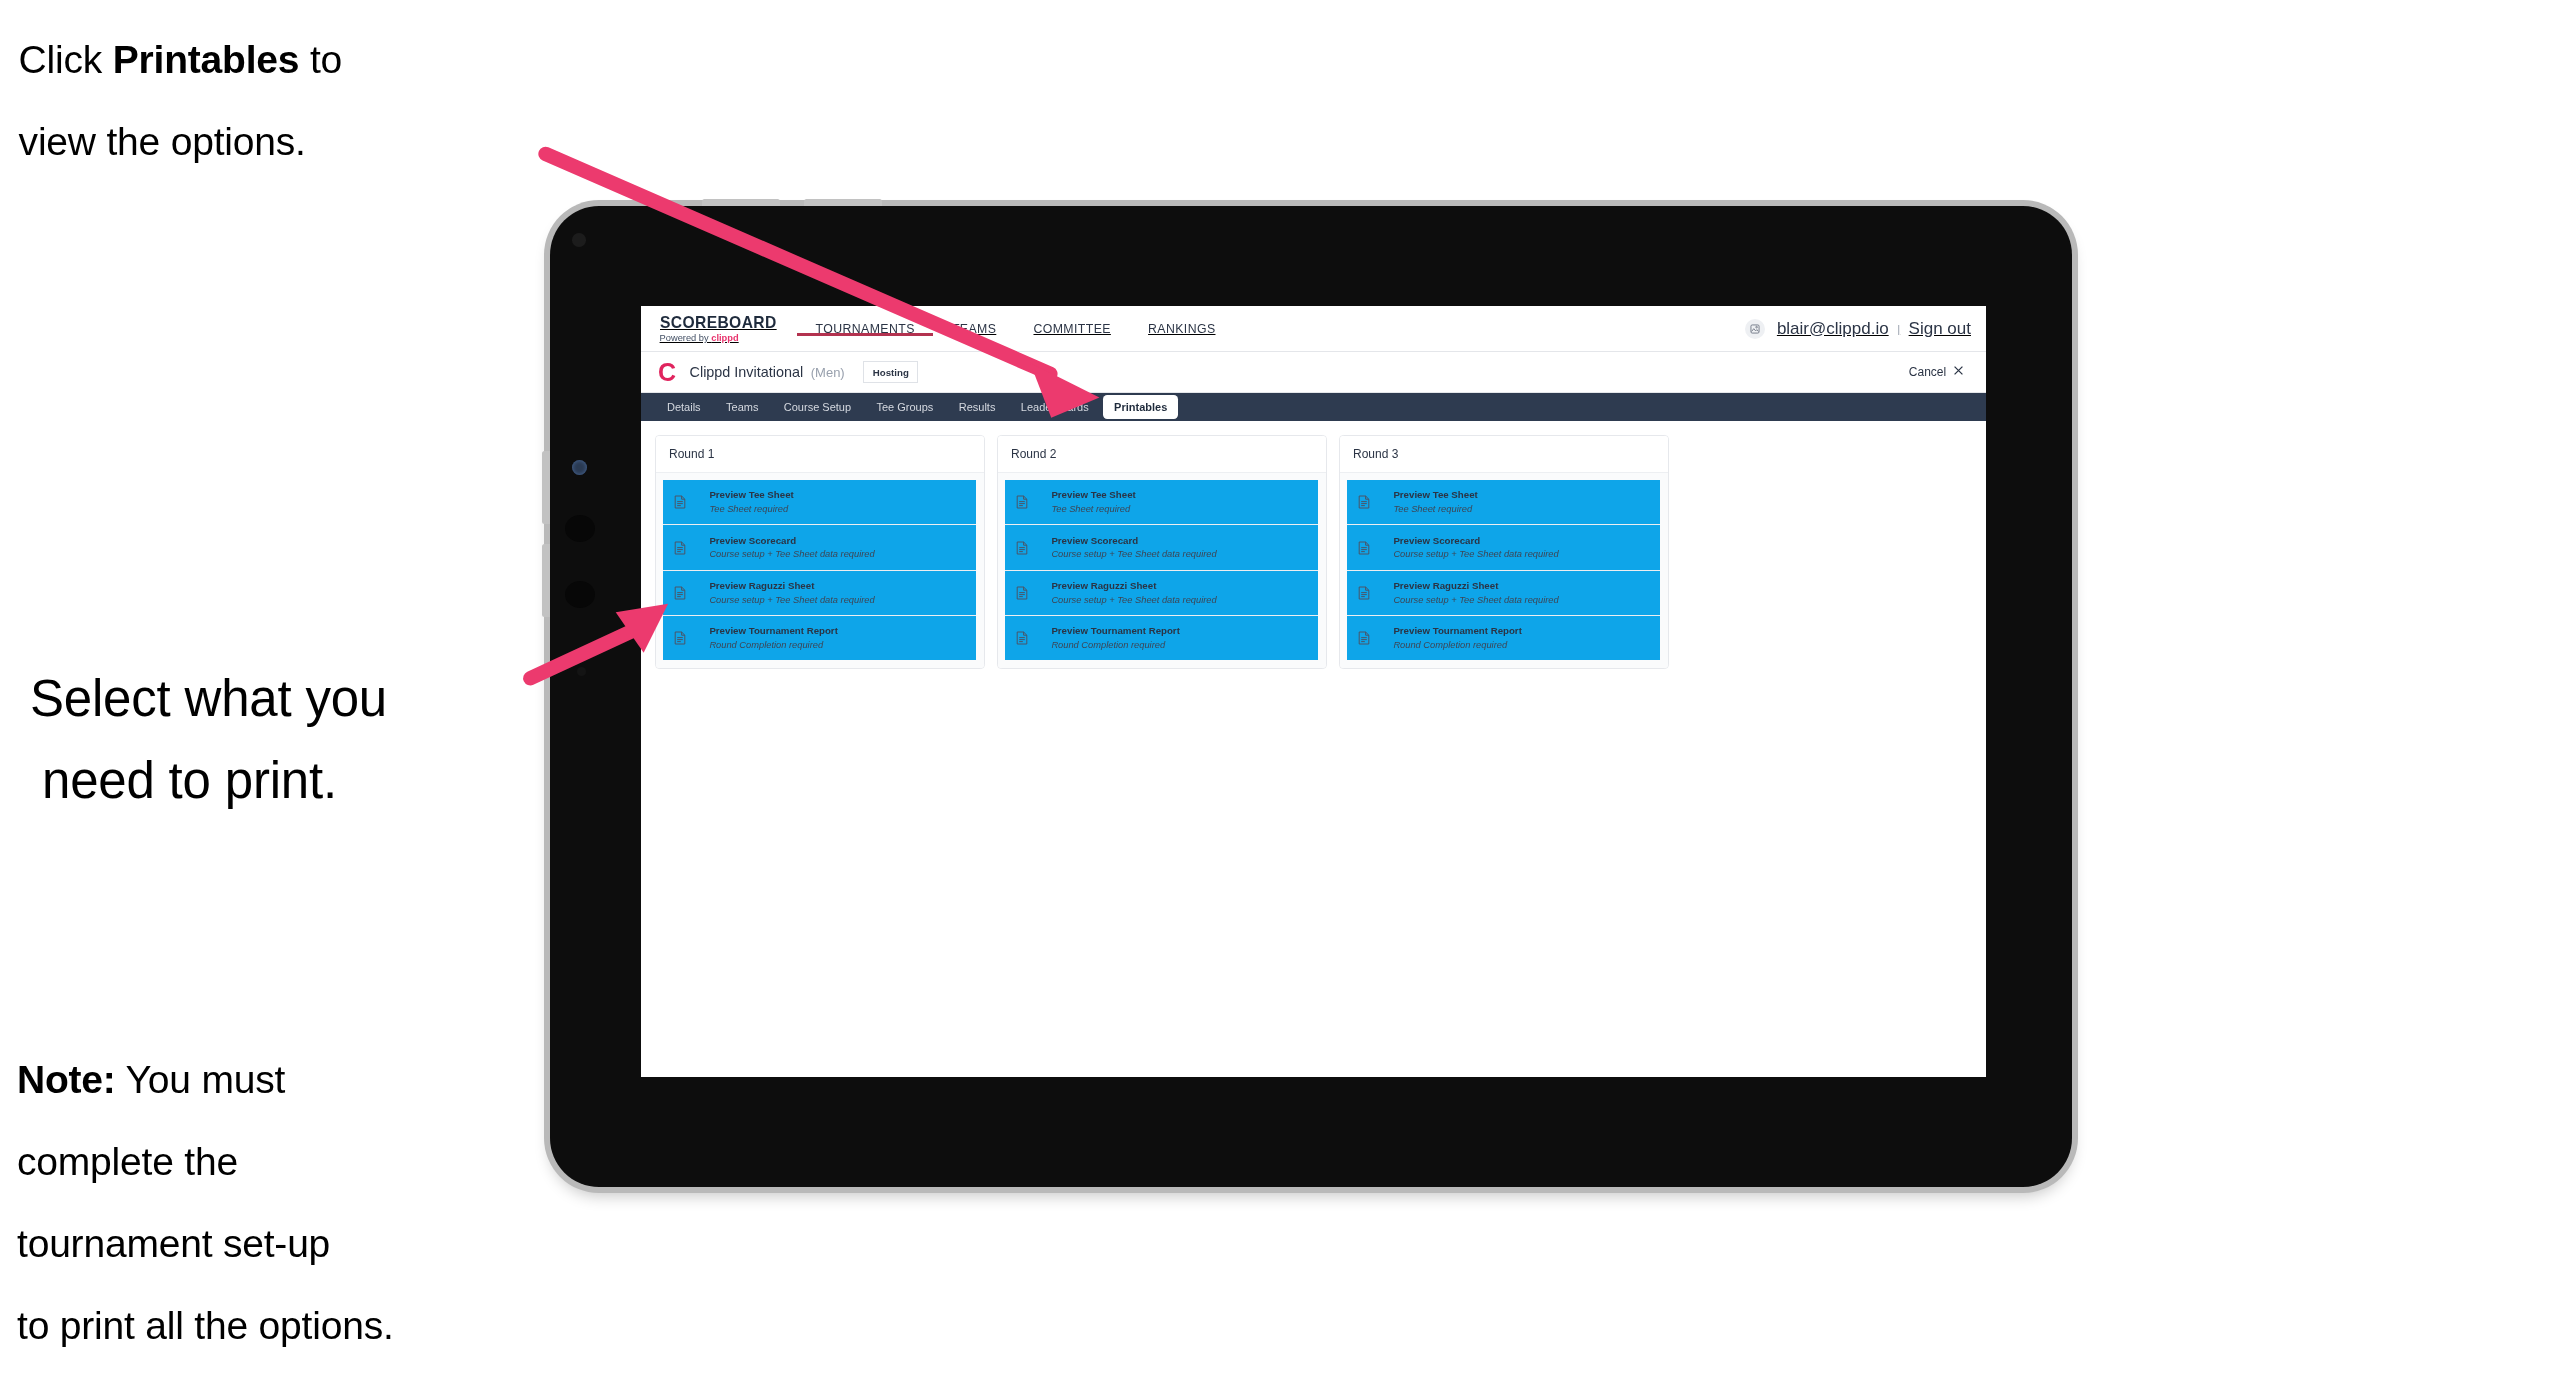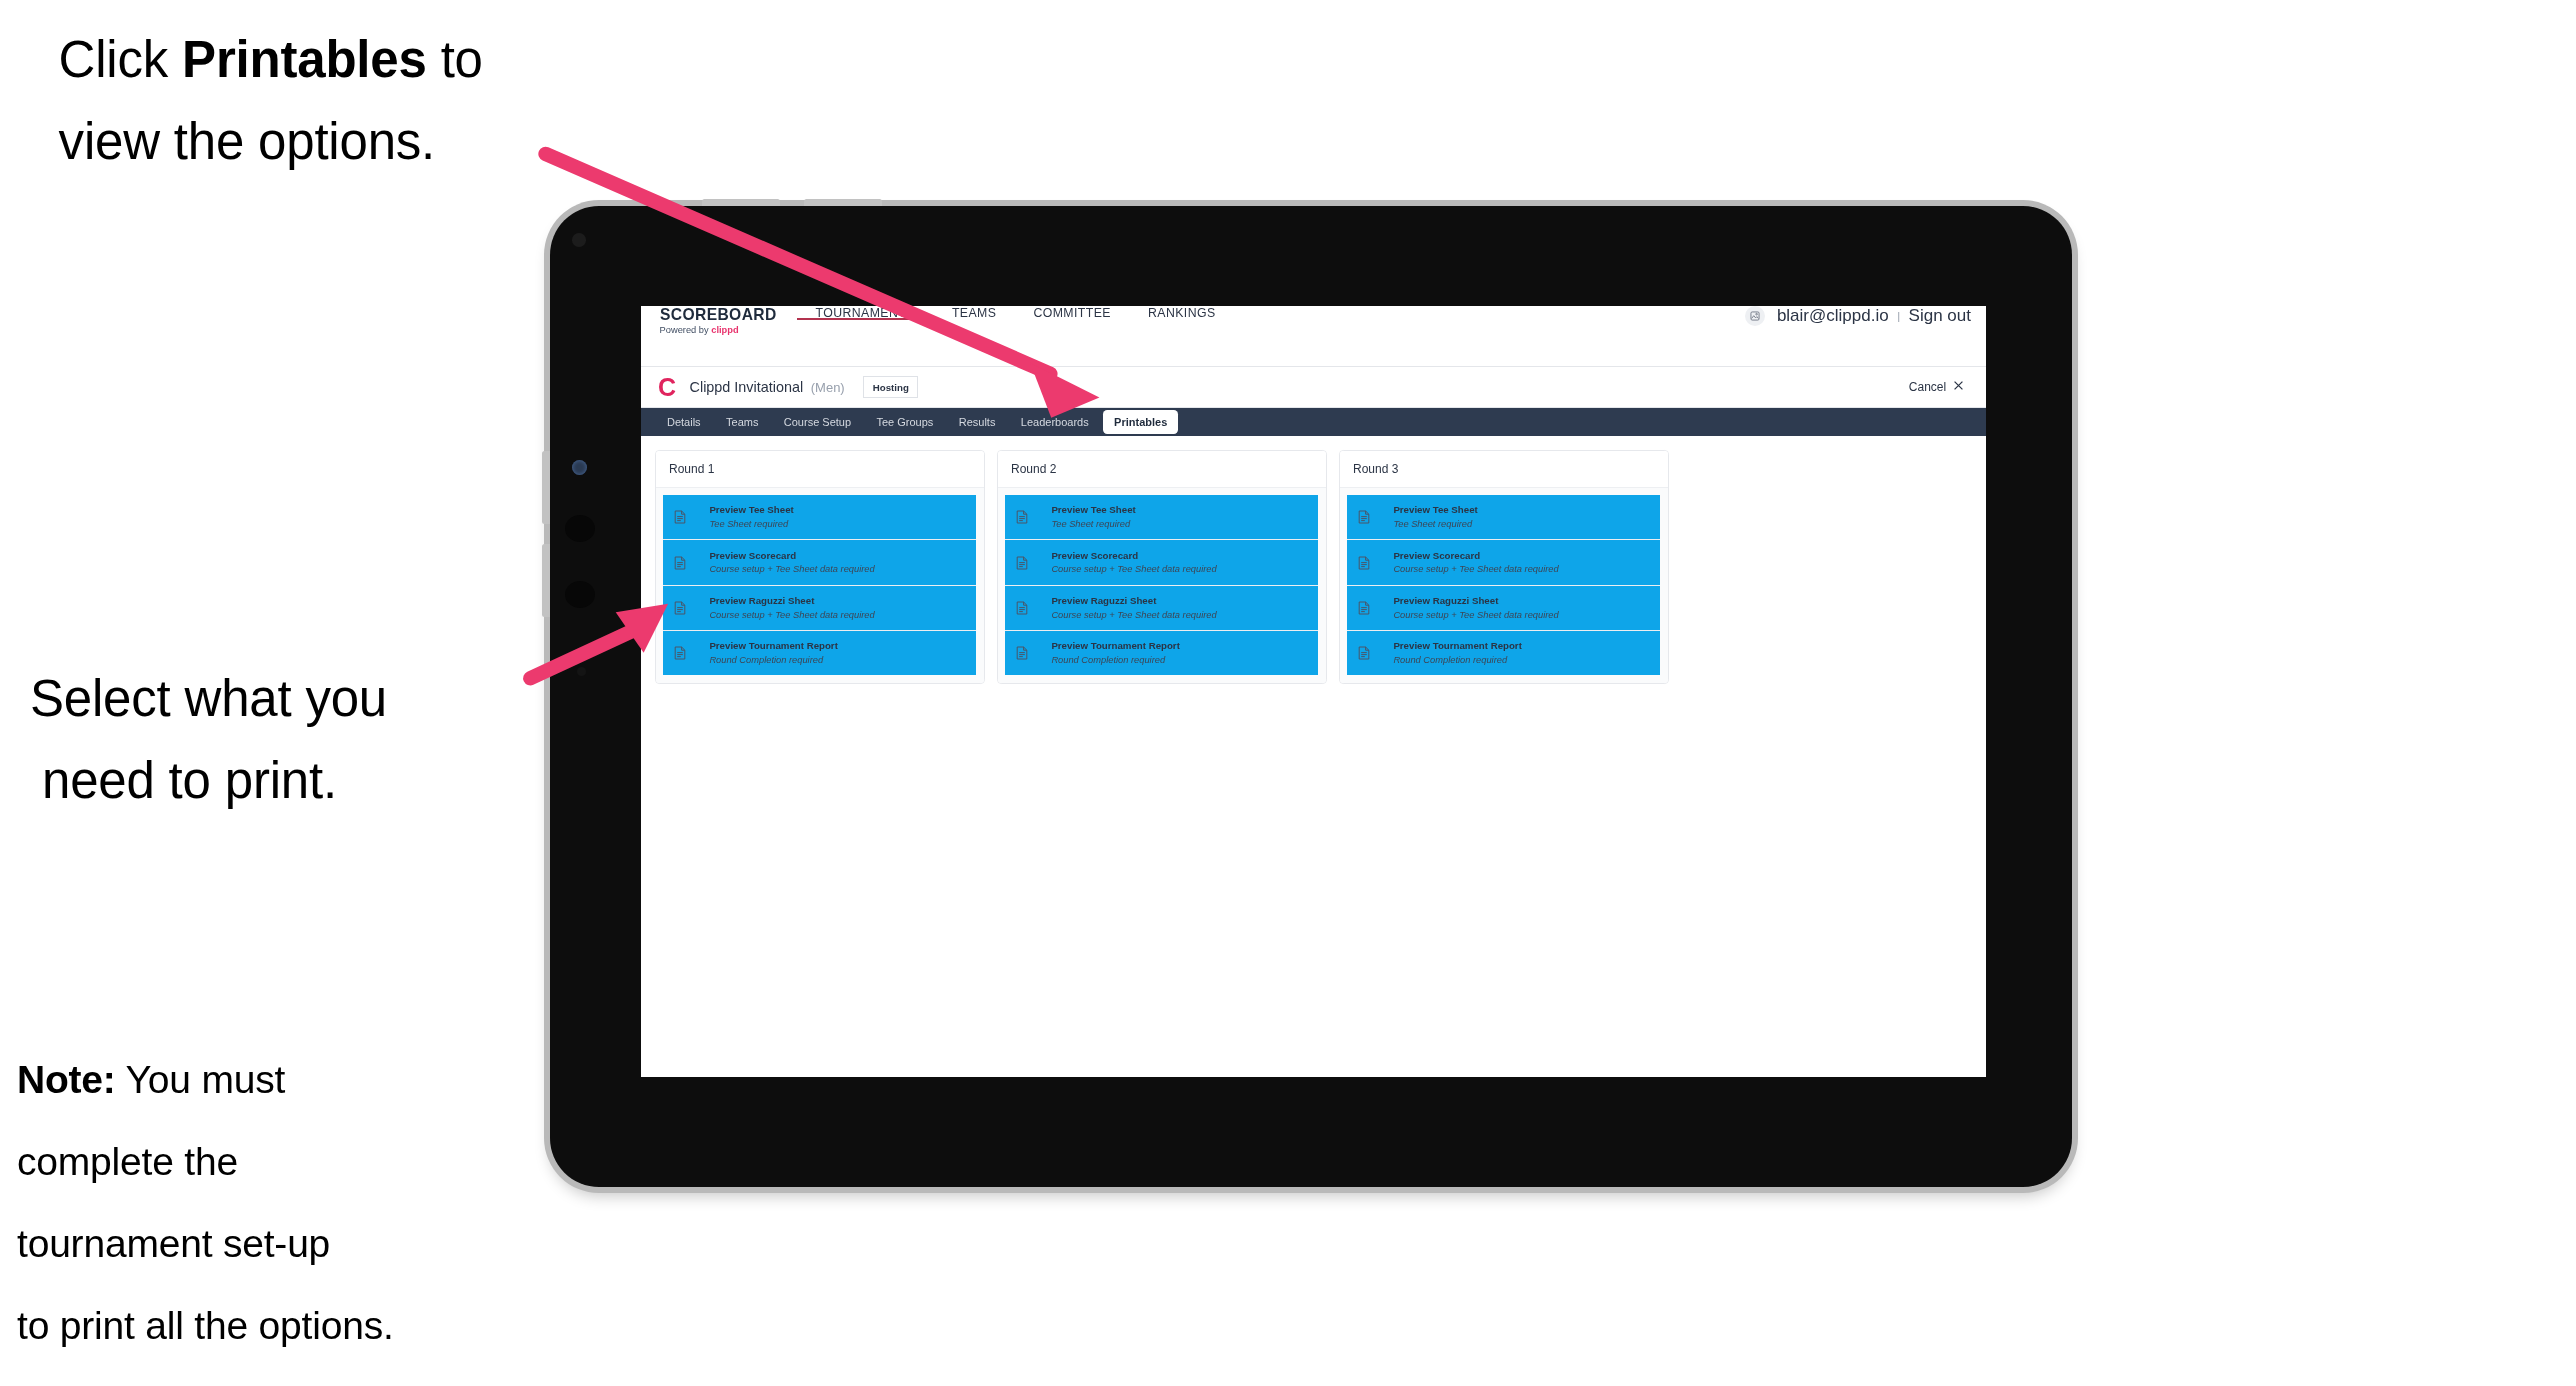--- a/index.html
+++ b/index.html
@@ -14,21 +14,21 @@
   
   .annot {
     position: absolute;
     color: #000;
     font-family: "Liberation Sans", sans-serif;
     font-weight: 400;
     letter-spacing: -0.2px;
   }
   .annot .b { font-weight: 700; }
 
-  #annot-click   { left: 18.6px;  top: 18.6px;  width: 558px; font-size: 51px; line-height: 82px; margin-left: 40px; }
+  #annot-click   { left: 18.6px;  top: 18.6px;  width: 558px; font-size: 39px; line-height: 82px; }
   #annot-select  { left: 30px;  top: 658px; width: 541px; font-size: 51px; line-height: 82px; }
   #annot-select .l2 { padding-left: 12px; display:block; }
   #annot-note    { left: 17px;  top: 1039px; width: 668px; font-size: 39px; line-height: 82px; }
 
   
   .arrow-svg { position:absolute; left:0; top:0; width:2576px; height:1386px; pointer-events:none; }
 
   
   #tablet {
     position: absolute;
@@ -75,23 +75,23 @@
   #screen {
     position:absolute;
     left: 91px; top: 100px;
     width: 1345px; height: 771px;
     background: #ffffff;
     overflow: hidden;
   }
 
   
   #topbar {
-    position:relative; height: 61px; background:#fff;
+    position:relative; height: 46px; background:#fff;
     border-bottom: 0.8px solid #e4e6ea;
-    display:flex; align-items:flex-start;
+    display:flex; align-items:center;text-decoration:underline;
   }
   #logo-block { width: 156px; display:flex; flex-direction:column; justify-content:center; padding-left: 18.6px; }
   .logo-word {
     font-family: "Liberation Sans", sans-serif;
     font-weight: 700; font-size: 17px; letter-spacing: 0.4px;
     color:#1f2b3c; line-height:17px;
     transform: scaleX(0.92); transform-origin: left center;
   }
   .logo-sub { font-size: 9.3px; color:#414e63; margin-top:1.7px; }
   .logo-sub .pink { color:#e8336d; font-weight:700; }

